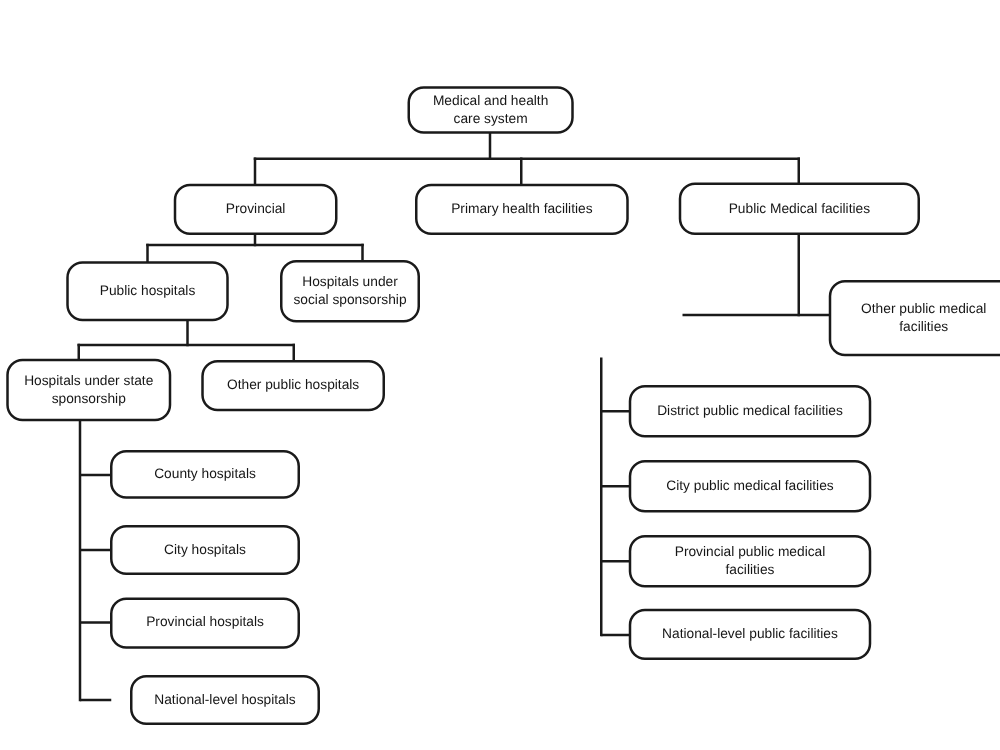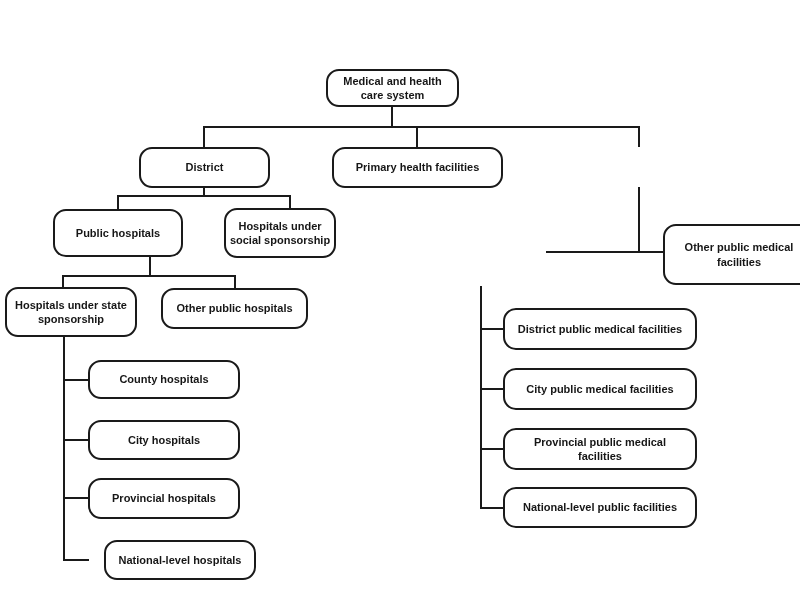--- a/index.html
+++ b/index.html
@@ -17,21 +17,21 @@
   .node {
     position: absolute;
     z-index: 2;
     display: flex;
     align-items: center;
     justify-content: center;
     text-align: center;
     background: #ffffff;
     border: 2px solid #1a1a1a;
     border-radius: 13px;
-    font-weight: bold;
+    font-weight: normal;
     font-size: 11px;
     line-height: 1.3;
     color: #161616;
     white-space: pre-line;
     padding: 2px 3px;
   }
   .node.one { white-space: nowrap; }
   .line {
     position: absolute;
     z-index: 1;
@@ -70,24 +70,25 @@
 
   <div class="line" style="left:480px; top:286px; width:2px; height:223px;"></div>
   <div class="line" style="left:481px; top:328px; width:23px; height:2px;"></div>
   <div class="line" style="left:481px; top:388px; width:23px; height:2px;"></div>
   <div class="line" style="left:481px; top:448px; width:23px; height:2px;"></div>
   <div class="line" style="left:481px; top:507px; width:23px; height:2px;"></div>
 
   <div class="node" style="left:326px; top:69px; width:133px; height:38px;">Medical and health
 care system</div>
 
-  <div class="node one" style="left:139px; top:147px; width:131px; height:41px;">District</div>
+  <div class="node one" style="left:139px; top:147px; width:131px; height:41px;">Provincial</div>
 
   <div class="node one" style="left:332px; top:147px; width:171px; height:41px;">Primary health facilities</div>
 
+  <div class="node one" style="left:543px; top:146px; width:193px; height:42px;">Public Medical facilities</div>
 
   <div class="node one" style="left:53px; top:209px; width:130px; height:48px;">Public hospitals</div>
 
   <div class="node" style="left:224px; top:208px; width:112px; height:50px;">Hospitals under
 social sponsorship</div>
 
 
   <div class="node" style="left:663px; top:224px; width:152px; height:61px;">Other public medical
 facilities</div>
 

